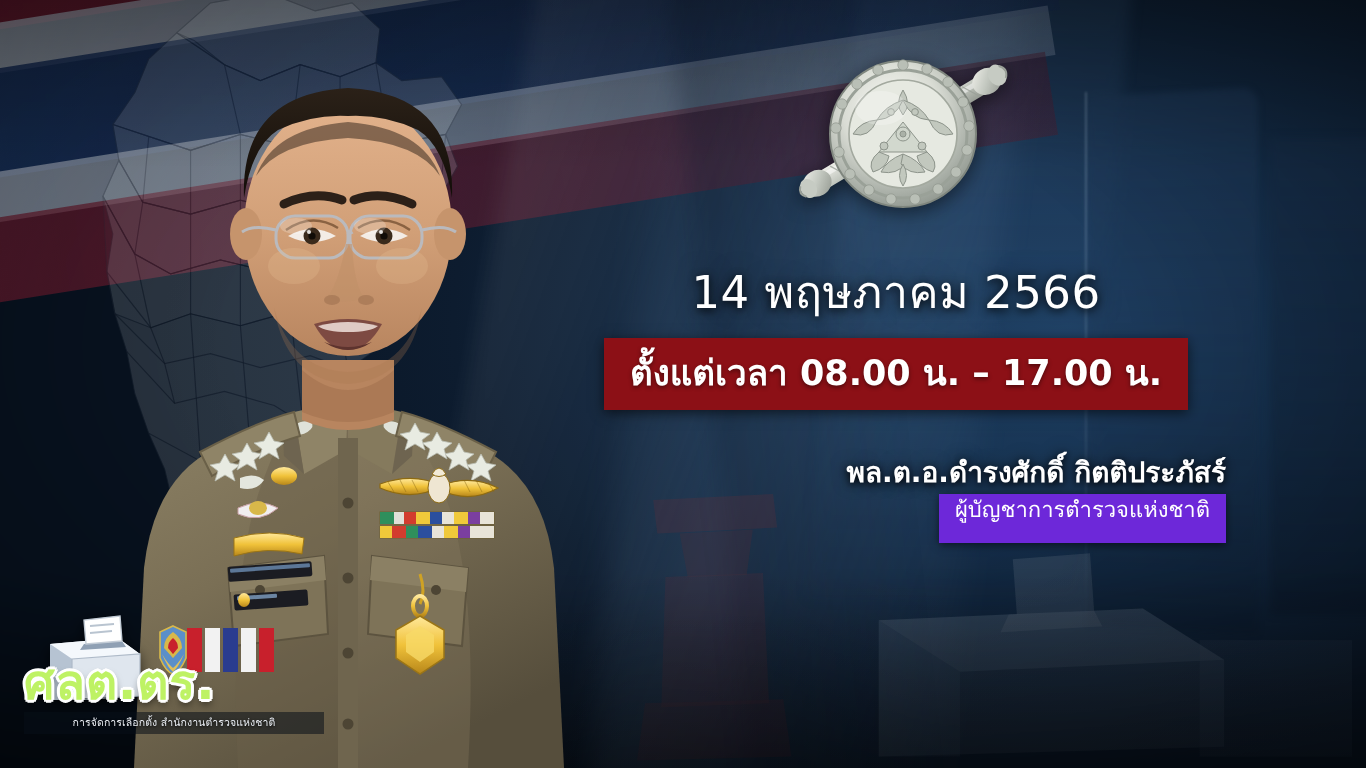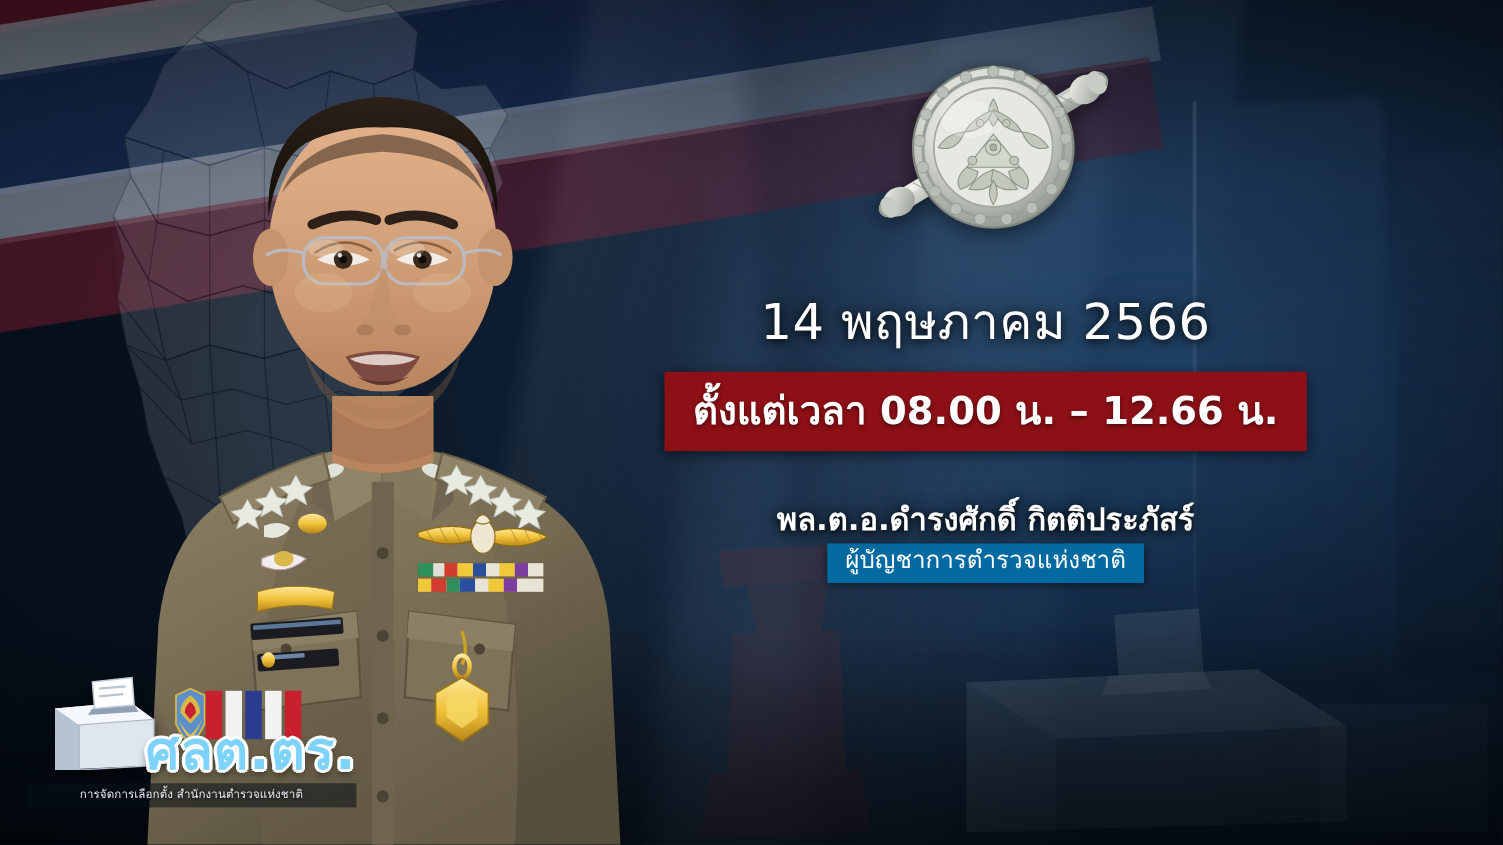--- a/index.html
+++ b/index.html
@@ -120,46 +120,46 @@
   }
   .headline .hl2 { font-size:56px; }
 
   .time-banner {
     display:inline-block; background:#8C1016; color:#ffffff;
     padding:7px 26px 10px; font-size:35px; font-weight:bold;
     box-shadow:0 3px 12px rgba(0,0,0,.6); margin-top:4px;
     text-shadow:0 2px 4px rgba(0,0,0,.45);
   }
 
-  .signer { margin-top:46px; }
+  .signer { margin-top:46px;text-align:right; }
   .signer-name {
     font-size:28px; font-weight:bold; color:#ffffff; line-height:1.2;
     text-shadow:0 2px 7px rgba(0,0,0,.9), 0 0 16px rgba(0,0,0,.6);
   }
   .signer-title {
-    display:inline-block; margin-top:5px; background:#0369a1; color:#ffffff;
-    padding:2px 16px 5px; font-size:22px; line-height:1.3;
+    display:inline-block; margin-top:5px; background:#6d28d9; color:#ffffff;
+    padding:2px 16px 18px; font-size:22px; line-height:1.3;
     box-shadow:0 2px 8px rgba(0,0,0,.55);
   }
 
   
   .logo { position:absolute; left:24px; bottom:34px; width:300px; }
   .logo-row { position:relative; height:82px; }
   .ballot-ico { position:absolute; left:10px; top:-4px; width:112px; height:86px; }
   .ballot-ico svg { width:100%; height:100%; filter:drop-shadow(0 3px 7px rgba(0,0,0,.6)); }
   .flag-bars { position:absolute; left:163px; top:10px; display:flex; gap:3px; height:44px; }
   .flag-bars i { display:block; width:15px; height:100%; }
   .fb-red { background:#C8202C; }
   .fb-white { background:#F2F2F2; }
   .fb-blue { background:#2A3C8F; }
   .garuda-ico { position:absolute; left:132px; top:6px; width:34px; height:52px; }
   .garuda-ico svg { width:100%; height:100%; }
   .logo-acronym {
-    position:absolute; left:0; top:26px; width:300px; text-align:right;
-    font-size:48px; font-weight:bold; color:#7dd3fc; letter-spacing:1px;
+    position:absolute; left:0; top:26px; width:300px; text-align:left;
+    font-size:48px; font-weight:bold; color:#bef264; letter-spacing:1px;
     text-shadow:
       -2px -2px 0 #fff, 2px -2px 0 #fff, -2px 2px 0 #fff, 2px 2px 0 #fff,
       -3px 0 0 #fff, 3px 0 0 #fff, 0 -3px 0 #fff, 0 3px 0 #fff,
       0 5px 9px rgba(0,0,0,.65);
   }
   .logo-sub {
     position:relative; margin-top:12px; text-align:center;
     background:rgba(8,14,24,.55); padding:3px 4px 4px;
   }
   .logo-sub div {
@@ -511,21 +511,21 @@
 
       <ellipse cx="206" cy="258" rx="26" ry="18" fill="#e7bd95" opacity=".28"></ellipse>
       <ellipse cx="314" cy="258" rx="26" ry="18" fill="#e7bd95" opacity=".28"></ellipse>
     </svg>
   </div>
 
   <div class="panel">
     <div class="date-line">14 พฤษภาคม 2566</div>
     <div class="headline">
     </div>
-    <div class="time-banner">ตั้งแต่เวลา 08.00 น. – 12.66 น.</div>
+    <div class="time-banner">ตั้งแต่เวลา 08.00 น. – 17.00 น.</div>
     <div class="signer">
       <div class="signer-name">พล.ต.อ.ดำรงศักดิ์ กิตติประภัสร์</div>
       <div class="signer-title">ผู้บัญชาการตำรวจแห่งชาติ</div>
     </div>
   </div>
 
   <div class="logo">
     <div class="logo-row">
       <div class="ballot-ico">
         <svg viewBox="0 0 112 86">

